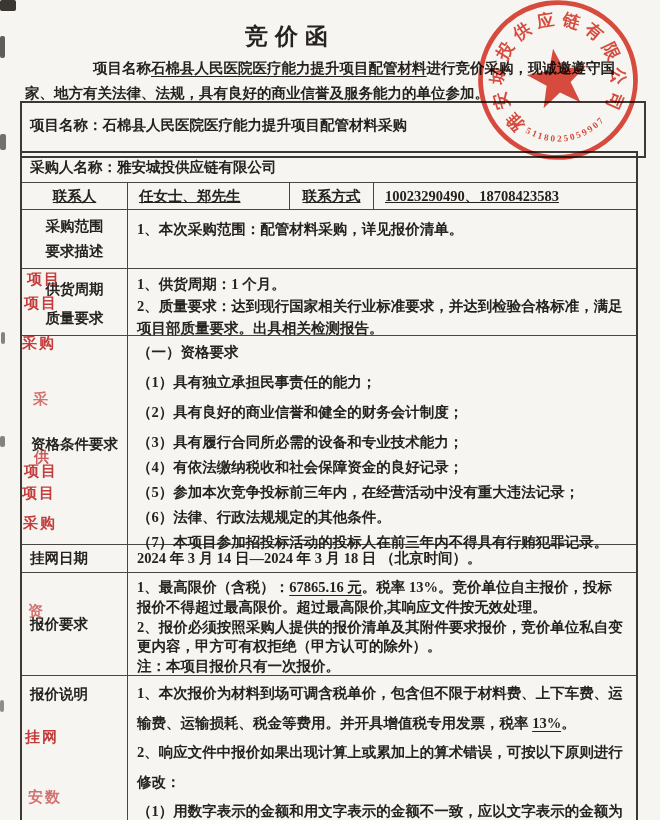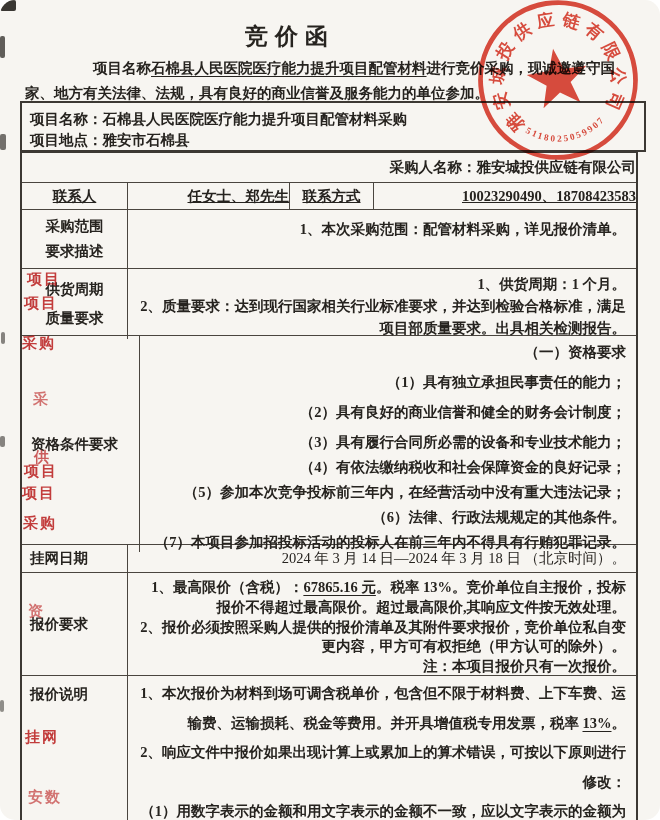--- a/index.html
+++ b/index.html
@@ -1,72 +1,71 @@
 <!DOCTYPE html>
 <html><head>
 <meta charset="utf-8">
 <style>
   html,body{margin:0;padding:0;}
   .paper{
     position:relative;width:660px;height:820px;overflow:hidden;
     background:#f7f5f1;
     color:#26231f;
     font-family:"Liberation Serif","DejaVu Serif",serif;
-    border-radius:15px;
   }
   .doc-title{
     position:absolute;top:21px;left:0;width:580px;
     text-align:center;font-size:23px;font-weight:700;letter-spacing:7px;
   }
   .intro{
     position:absolute;top:56px;left:25px;width:612px;
     font-size:14.5px;line-height:24.5px;text-indent:68px;
     font-weight:600;
   }
   .u{text-decoration:underline;text-underline-offset:3px;margin-top:25px;}
   .b{font-weight:700;}
 
   .box1{
     position:absolute;left:20px;top:101px;width:614px;height:41px;
     border:2px solid #3c3833;background:transparent;
-    padding:6px 0 0 8px;font-size:14.5px;font-weight:700;line-height:21px;
+    padding:12px 0 0 8px;font-size:14.5px;font-weight:700;line-height:21px;
   }
   .box2{
     position:absolute;left:20px;top:151px;width:614px;
     border:2px solid #3c3833;font-size:14.5px;
   }
   .trow{display:grid;border-top:1.5px solid #4a453f;}
   .trow:first-child{border-top:none;}
-  .cell{min-width:0;text-align:right;}
+  .cell{min-width:0;}
   .cell + .cell{border-left:1.5px solid #4a453f;}
   .lbl{
     display:flex;flex-direction:column;justify-content:center;align-items:center;
     font-weight:700;text-align:center;
   }
   .lbl.left{align-items:flex-start;padding-left:8px;}
   .lbl.top{justify-content:flex-start;padding-top:9px;}
   .content{padding:0 10px 0 9px;font-weight:600;}
   .r-purchaser{height:29px;line-height:29px;padding-left:8px;font-weight:700;}
   .r-contact{grid-template-columns:105px 162px 84px 1fr;height:26px;text-decoration:underline;}
   .r-contact .cell{line-height:26px;}
-  .r-contact .val{padding-left:17px;font-weight:600;}
+  .r-contact .val{padding-left:11px;font-weight:600;}
   .r-scope{grid-template-columns:105px 1fr;height:58px;}
   .r-scope .lbl{justify-content:space-evenly;}
   .r-scope .content{padding-top:9px;line-height:20px;}
   .r-supply{grid-template-columns:105px 1fr;height:66px;}
   .r-supply .lbl{justify-content:space-evenly;}
   .r-supply .content{padding-top:4px;line-height:22px;}
   .r-qual{grid-template-columns:105px 1fr;height:208px;}
-  .r-qual .content{padding-top:6px;margin-left:12px;}
+  .r-qual .content{padding-top:6px;}
   .qual-item{line-height:20px;margin-bottom:10px;}
   .qual-item:nth-child(n+4){margin-bottom:5px;}
   .qual-item:last-child{margin-bottom:0;}
   .r-date{grid-template-columns:105px 1fr;height:27px;}
   .r-date .cell{line-height:27px;}
-  .r-date .content{font-weight:400;}
+  .r-date .content{font-weight:700;}
   .r-quote{grid-template-columns:105px 1fr;height:102px;}
   .r-quote .content{padding-top:5px;line-height:19.8px;}
   .r-desc{grid-template-columns:105px 1fr;height:148px;}
   .r-desc .content{padding-top:3px;line-height:29.5px;}
 
   .stamp{
     position:absolute;left:458px;top:-8px;width:200px;height:176px;
     transform:rotate(-9deg);transform-origin:50% 50%;
     mix-blend-mode:multiply;opacity:.9;pointer-events:none;
   }
@@ -87,21 +86,20 @@
   <div class="smudge" style="left:1px;top:332px;width:4px;height:12px;opacity:.6;"></div>
   <div class="smudge" style="left:0;top:436px;width:5px;height:11px;opacity:.6;"></div>
   <div class="smudge" style="left:0;top:700px;width:4px;height:12px;opacity:.55;"></div>
 
   <div class="doc-title">竞价函</div>
 
   <div class="intro"><span>项目名称</span><span class="u b">石棉县人民医院医疗能力提升项目配管材料</span><span>进行竞价采购，现诚邀遵守国家、地方有关法律、法规，具有良好的商业信誉及服务能力的单位参加。</span></div>
 
   <div class="box1">
     <div><span>项目名称：</span><span>石棉县人民医院医疗能力提升项目配管材料采购</span></div>
-    <div><span>项目地点：</span><span>雅安市石棉县</span></div>
   </div>
 
   <div class="box2">
 
     <div class="trow">
       <div class="cell r-purchaser"><span>采购人名称：</span><span>雅安城投供应链有限公司</span></div>
     </div>
 
     <div class="trow r-contact">
       <div class="cell lbl">联系人</div>

